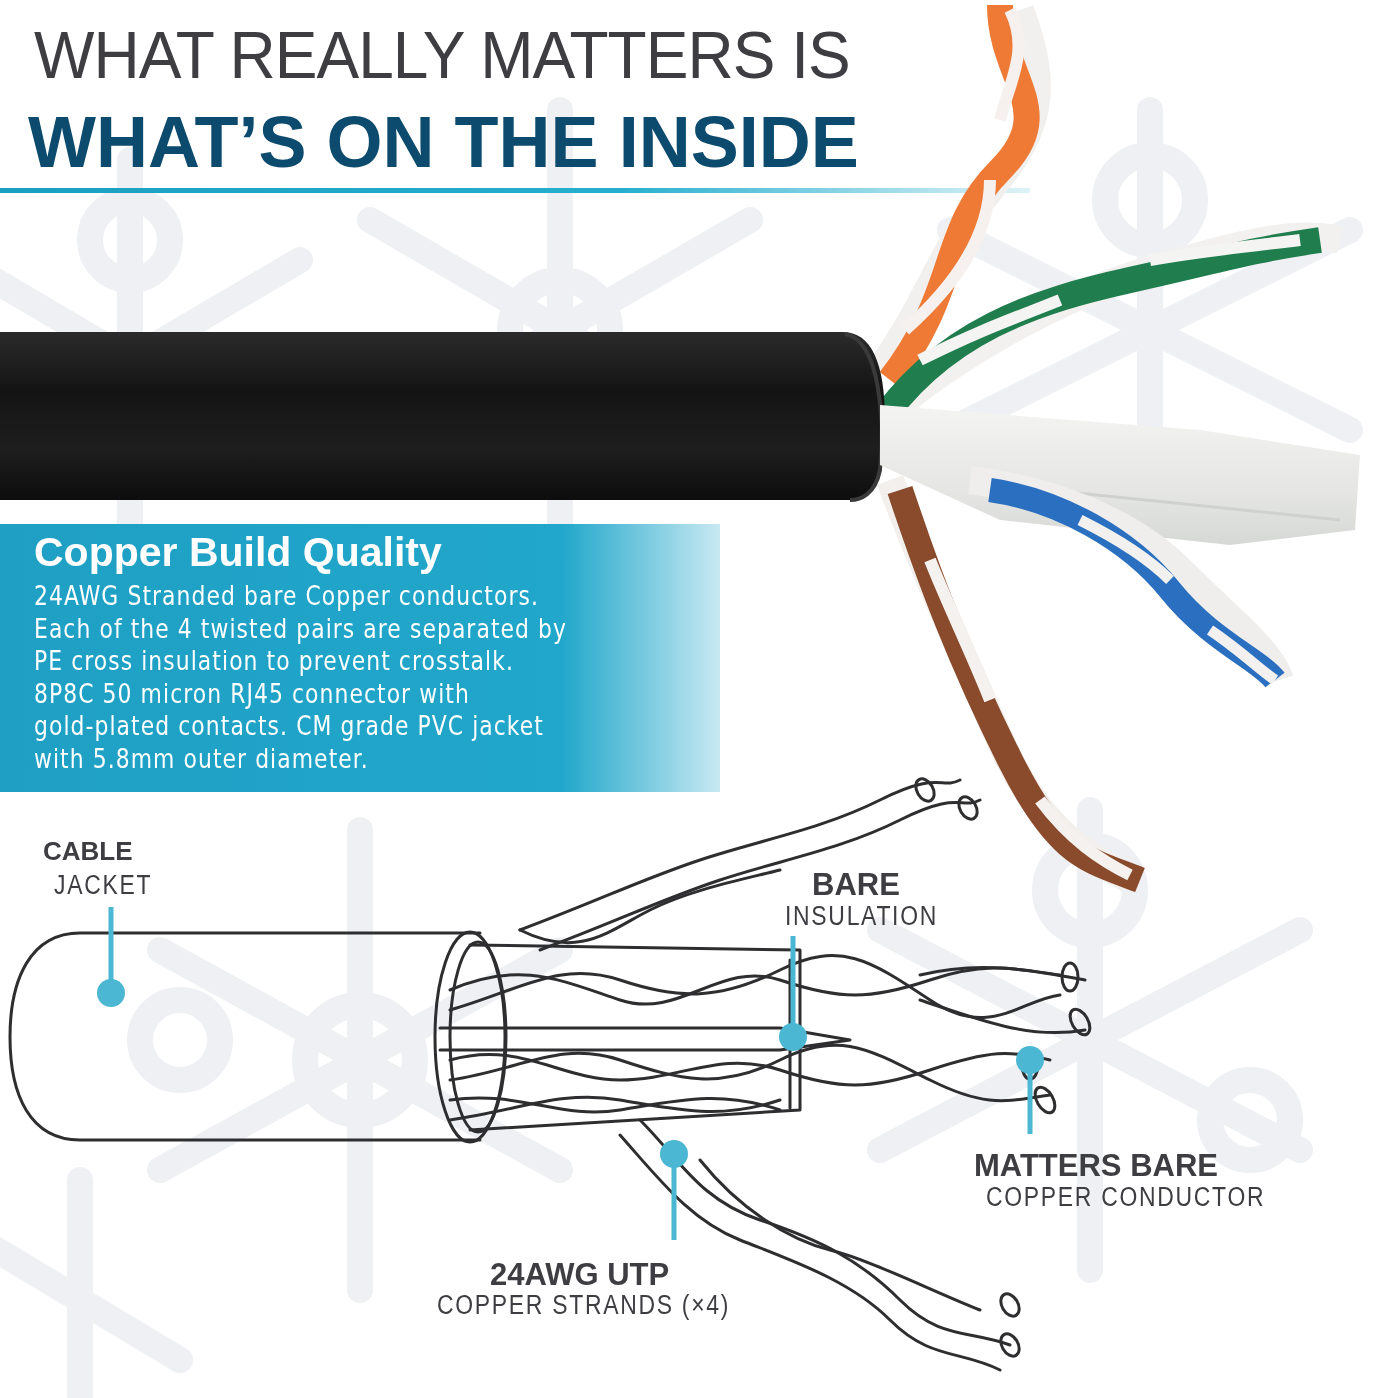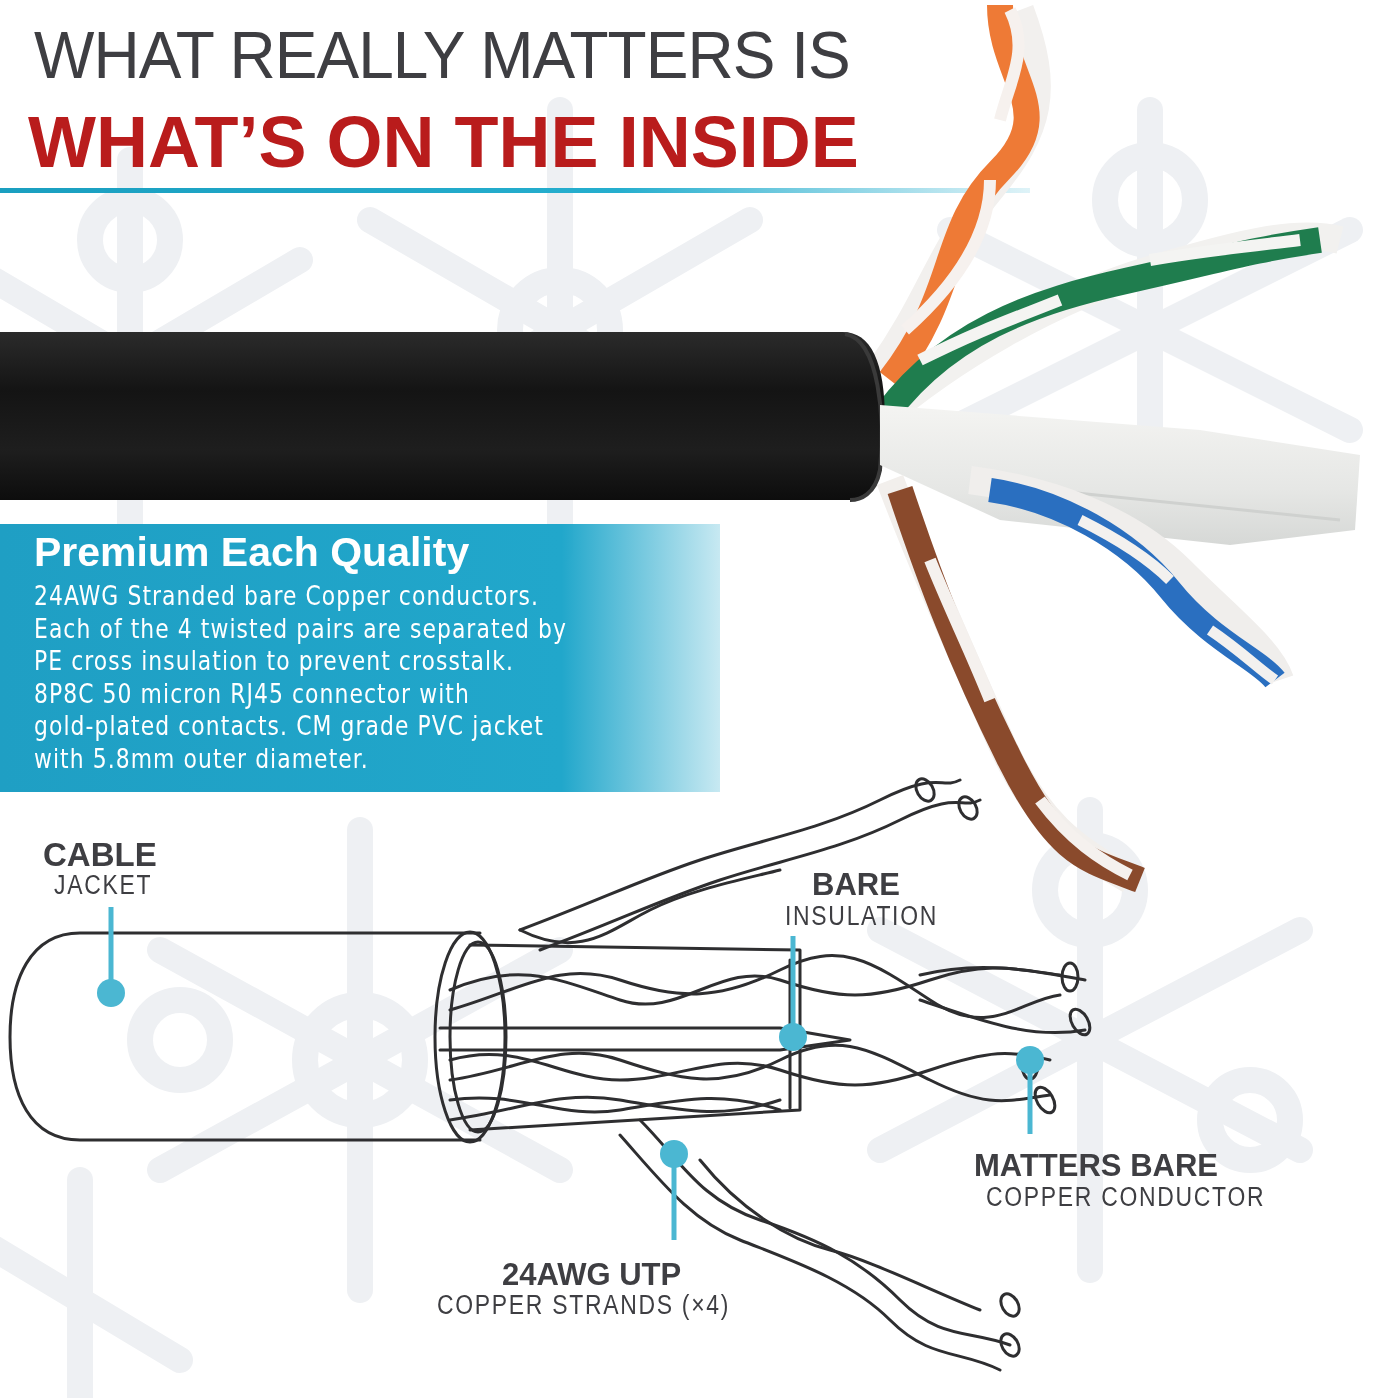--- a/index.html
+++ b/index.html
@@ -8,21 +8,21 @@
     background: #ffffff;
     font-family: "Liberation Sans", "DejaVu Sans", sans-serif;
   }
   .abs { position: absolute; }
   .bg-pattern { position: absolute; left: 0; top: 0; width: 1400px; height: 1398px; }
   .headline-1 {
     left: 34px; top: 22px; font-size: 66px; font-weight: 400; color: #3e3e42;
     letter-spacing: -1px; line-height: 1; transform: scaleX(0.97); transform-origin: left;
   }
   .headline-2 {
-    left: 28px; top: 106px; font-size: 72px; font-weight: 700; color: #b91c1c;
+    left: 28px; top: 106px; font-size: 72px; font-weight: 700; color: #0c4a6e;
     letter-spacing: 0px; line-height: 1;
   }
   .headline-rule {
     left: 0; top: 188px; width: 1030px; height: 5px;
     background: linear-gradient(90deg, #1a9fc0 0%, #25aece 60%, rgba(37,174,206,0.15) 100%);
   }
   .banner {
     left: 0; top: 524px; width: 720px; height: 268px;
     background: linear-gradient(90deg, #1f9fc4 0%, #21a7cb 78%, rgba(33,167,203,0.25) 100%);
   }
@@ -139,21 +139,21 @@
 
   <g>
     <path d="M890 480 C 920 560, 960 650, 1000 740 S 1080 850, 1130 880" stroke="#f2efec" stroke-width="28" fill="none"></path>
     <path d="M900 490 C 930 580, 960 660, 1010 760 S 1090 860, 1140 880" stroke="#8a4a2c" stroke-width="26" fill="none"></path>
     <path d="M930 560 C 950 610, 970 650, 990 700" stroke="#f5f1ee" stroke-width="12" fill="none"></path>
     <path d="M1040 800 C 1070 840, 1100 860, 1130 875" stroke="#f5f1ee" stroke-width="12" fill="none"></path>
   </g>
 </svg>
 
 <div class="abs banner"></div>
-<div class="abs banner-title">Premium Each Quality</div>
+<div class="abs banner-title">Copper Build Quality</div>
 <div class="abs banner-body">
   <span class="banner-line">24AWG Stranded bare Copper conductors.</span>
   <span class="banner-line">Each of the 4 twisted pairs are separated by</span>
   <span class="banner-line">PE cross insulation to prevent crosstalk.</span>
   <span class="banner-line">8P8C 50 micron RJ45 connector with</span>
   <span class="banner-line">gold-plated contacts. CM grade PVC jacket</span>
   <span class="banner-line">with 5.8mm outer diameter.</span>
 </div>
 
 <svg class="abs" style="left:0;top:760px" width="1400" height="638" viewBox="0 760 1400 638">
@@ -205,23 +205,23 @@
     <circle cx="793" cy="1037" r="14" fill="#4bb7d2"></circle>
 
     <line x1="1030" y1="1058" x2="1030" y2="1134" stroke="#4bb7d2" stroke-width="5"></line>
     <circle cx="1030" cy="1060" r="14" fill="#4bb7d2"></circle>
 
     <line x1="674" y1="1154" x2="674" y2="1240" stroke="#4bb7d2" stroke-width="5"></line>
     <circle cx="674" cy="1154" r="14" fill="#4bb7d2"></circle>
   </g>
 </svg>
 
-<div class="abs label-bold" style="left:43px;top:838px;font-size:33px;">CABLE</div>
+<div class="abs label-bold" style="left:43px;top:838px;font-size:26px;">CABLE</div>
 <div class="abs label-light" style="left:54px;top:872px;font-size:27px;">JACKET</div>
 
 <div class="abs label-bold" style="left:812px;top:869px;font-size:31px;">BARE</div>
 <div class="abs label-light" style="left:785px;top:903px;font-size:27px;">INSULATION</div>
 
 <div class="abs label-bold" style="left:974px;top:1150px;font-size:31px;">MATTERS BARE</div>
 <div class="abs label-light" style="left:986px;top:1184px;font-size:27px;">COPPER CONDUCTOR</div>
 
-<div class="abs label-bold" style="left:490px;top:1259px;font-size:31px;margin-left:12px;">24AWG UTP</div>
+<div class="abs label-bold" style="left:490px;top:1259px;font-size:31px;">24AWG UTP</div>
 <div class="abs label-light" style="left:437px;top:1292px;font-size:27px;">COPPER STRANDS (×4)</div>
 
 </body></html>

